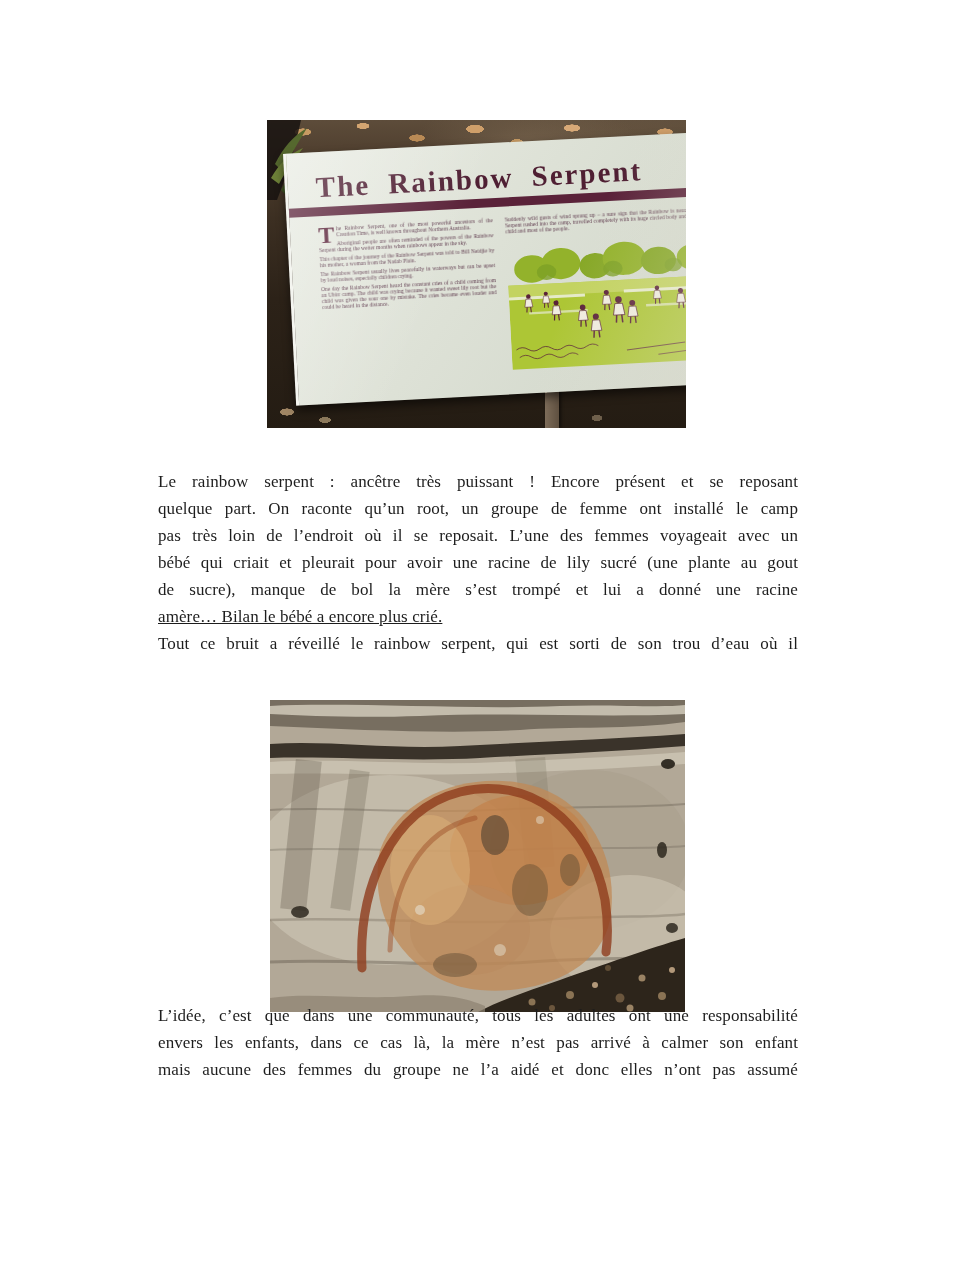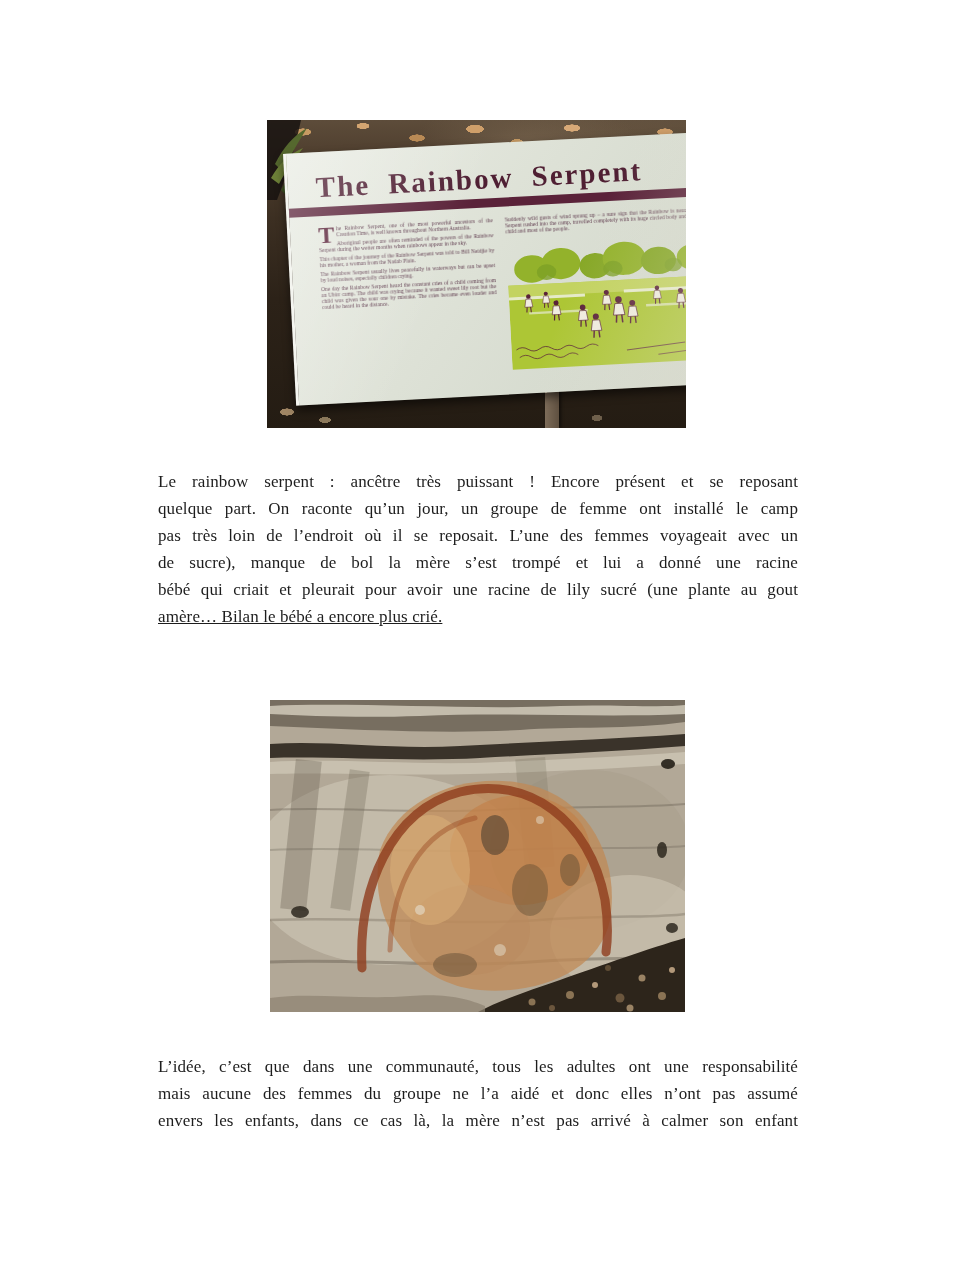--- a/index.html
+++ b/index.html
@@ -185,25 +185,26 @@
             <path d="M150,124 L200,120" stroke="#5a2239" stroke-width="1" opacity="0.7"></path>
           </svg>
         </div>
       </div>
       <div class="sign-sheen"></div>
     </div>
   </div>
 
   <div class="text-block" style="top:468px;">
       <div class="line">Le rainbow serpent : ancêtre très puissant ! Encore présent et se reposant</div>
-      <div class="line">quelque part. On raconte qu’un jour, un groupe de femme ont installé le camp</div>
+      <div class="line">quelque part. On raconte qu’un root, un groupe de femme ont installé le camp</div>
       <div class="line">pas très loin de l’endroit où il se reposait. L’une des femmes voyageait avec un</div>
+      <div class="line">bébé qui criait et pleurait pour avoir une racine de lily sucré (une plante au gout</div>
       <div class="line">de sucre), manque de bol la mère s’est trompé et lui a donné une racine</div>
-      <div class="line">bébé qui criait et pleurait pour avoir une racine de lily sucré (une plante au gout</div>
       <div class="line para-last">amère… Bilan le bébé a encore plus crié.</div>
+      <div class="line">Tout ce bruit a réveillé le rainbow serpent, qui est sorti de son trou d’eau où il</div>
     </div>
 
   <div class="photo-rock">
     <svg width="415" height="312" viewBox="0 0 415 312">
       <rect width="415" height="312" fill="#b2a897"></rect>
       <path d="M0,0 H415 V22 C360,30 300,26 250,30 C180,34 90,30 0,26 Z" fill="#776e60"></path>
       <path d="M0,6 C80,2 200,10 290,6 C340,4 390,8 415,5 V14 C330,18 240,12 150,16 C90,18 40,16 0,14 Z" fill="#d6cfbf" opacity="0.8"></path>
       <path d="M0,44 C60,40 120,50 190,46 C260,42 330,40 415,34 L415,46 C340,52 280,54 210,58 C140,62 60,56 0,58 Z" fill="#3a332a"></path>
       <path d="M0,62 C70,58 150,66 230,62 C300,59 360,56 415,52 L415,64 C350,68 280,72 200,74 C120,76 50,72 0,74 Z" fill="#cfc8b7" opacity="0.75"></path>
       <ellipse cx="120" cy="170" rx="140" ry="95" fill="#d2cbba" opacity="0.55"></ellipse>
@@ -241,21 +242,21 @@
       <circle cx="392" cy="296" r="4" fill="#8a7354"></circle>
       <circle cx="402" cy="270" r="3" fill="#b3997a"></circle>
       <circle cx="338" cy="268" r="3" fill="#5f4d36"></circle>
       <circle cx="262" cy="302" r="3.5" fill="#8a7354"></circle>
       <circle cx="282" cy="308" r="3" fill="#6b563d"></circle>
       <circle cx="360" cy="308" r="3.5" fill="#9a8364"></circle>
       <path d="M0,298 C40,292 90,300 140,296 C180,293 200,300 215,306 L215,312 L0,312 Z" fill="#8d8171" opacity="0.7"></path>
     </svg>
   </div>
 
-  <div class="text-block" style="top:1053px;">
+  <div class="text-block" style="top:1002px;">
       <div class="line">L’idée, c’est que dans une communauté, tous les adultes ont une responsabilité</div>
+      <div class="line">envers les enfants, dans ce cas là, la mère n’est pas arrivé à calmer son enfant</div>
       <div class="line">mais aucune des femmes du groupe ne l’a aidé et donc elles n’ont pas assumé</div>
-      <div class="line">envers les enfants, dans ce cas là, la mère n’est pas arrivé à calmer son enfant</div>
     </div>
 
   <div class="page-number">136</div>
 
 </div>
 
 </body></html>

